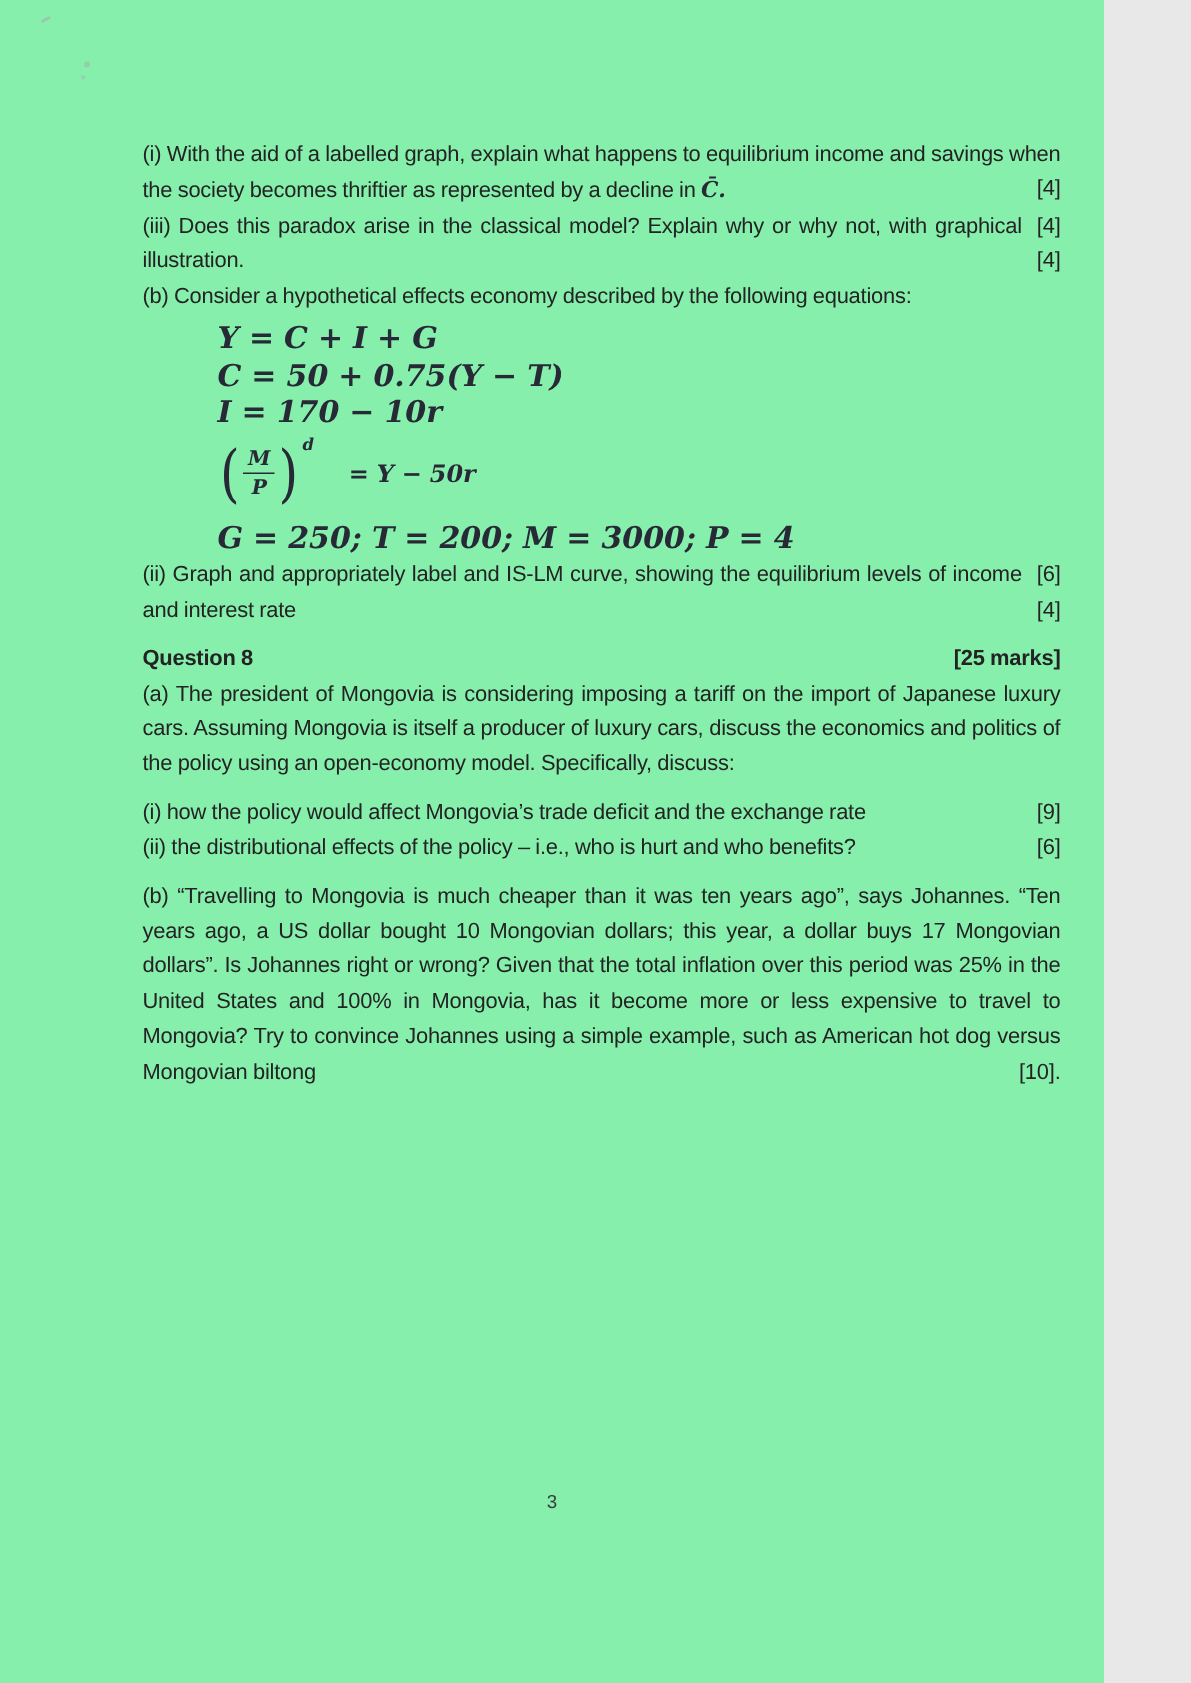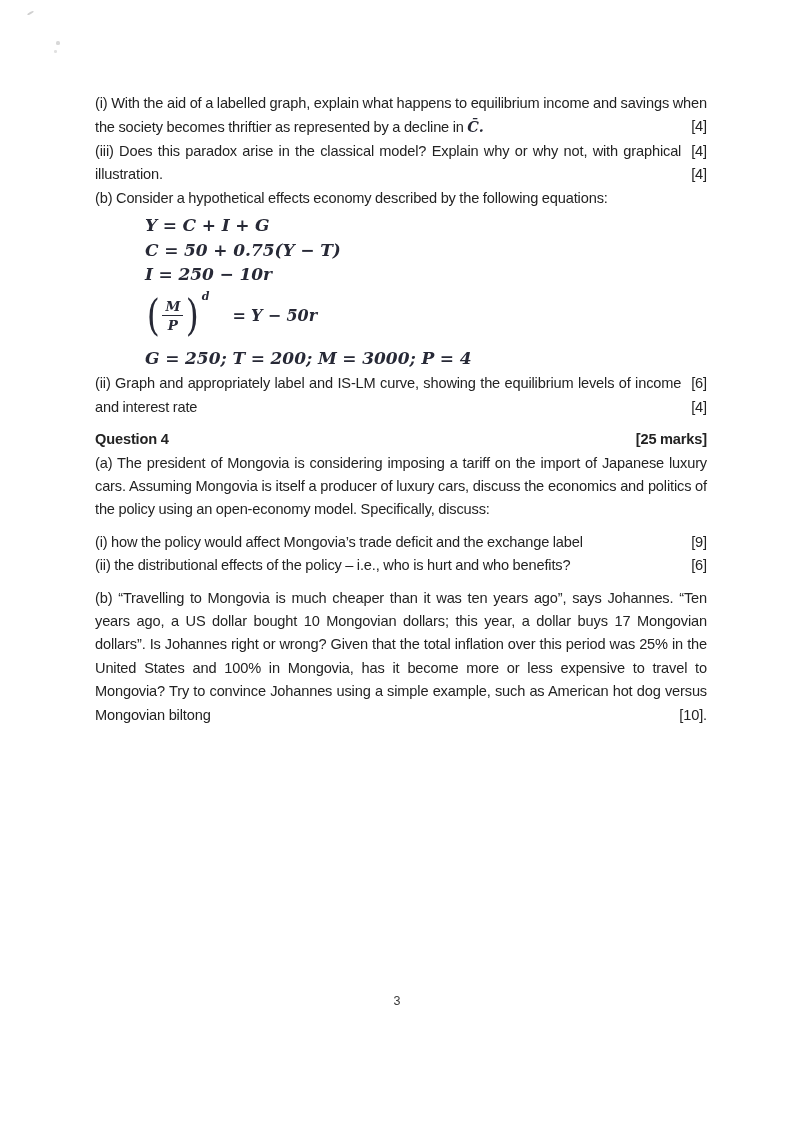--- a/index.html
+++ b/index.html
@@ -1,23 +1,23 @@
 <!DOCTYPE html>
 <html><head>
 <meta charset="utf-8">
 <style>
   * { margin: 0; padding: 0; box-sizing: border-box; }
   html, body { background: #e8e8e8; }
   body { width: 794px; height: 1122px; margin: 0 auto; }
 
   .page {
     position: relative;
-    width: 794px;
+    width: 736px;
     height: 1122px;
-    background: #ffffff;
+    background: #86efac;
     overflow: hidden;
     font-family: "Liberation Sans", sans-serif;
     color: #232323;
   }
 
   
   .speck { position: absolute; background: #a8a8a8; opacity: .55; border-radius: 40%; }
   .speck-1 { left: 27px; top: 12px; width: 7px; height: 2px; transform: rotate(-28deg); }
   .speck-2 { left: 56px; top: 41px; width: 4px; height: 4px; opacity: .45; }
   .speck-3 { left: 54px; top: 50px; width: 3px; height: 3px; opacity: .35; }
@@ -46,21 +46,21 @@
 
   
   .math {
     font-family: "DejaVu Serif", "Liberation Serif", serif;
     font-weight: bold;
     font-style: italic;
     color: #272936;
   }
 
   .equations { margin-left: 50px; padding: 3px 0 2px 0; }
-  .eq-line { font-size: 17px; line-height: 24.6px; letter-spacing: 0; }
+  .eq-line { font-size: 20px; line-height: 24.6px; letter-spacing: 0; }
 
   .eq-frac-row {
     display: flex;
     align-items: center;
     height: 54px;
     margin: 2px 0 3px 0;
     font-size: 16px;
     letter-spacing: 0;
   }
   .paren {
@@ -123,47 +123,47 @@
 
     <p class="para"><span class="marks">[4]</span></p>
 
     <p class="para justify"><span>(iii) Does this paradox arise in the classical model? Explain why or why not, with graphical illustration.</span><span class="marks">[4]</span></p>
 
     <p class="para"><span>(b) Consider a hypothetical effects economy described by the following equations:</span></p>
 
     <div class="equations">
       <p class="eq-line math">Y = C + I + G</p>
       <p class="eq-line math">C = 50 + 0.75(Y − T)</p>
-      <p class="eq-line math">I = 250 − 10r</p>
+      <p class="eq-line math">I = 170 − 10r</p>
       <div class="eq-frac-row">
         <span class="paren">(</span>
           <span class="frac math">
             <span class="num">M</span>
             <span class="den">P</span>
           </span>
           <span class="paren">)</span>
           <span class="sup-d math">d</span>
           <span class="eq-rhs math">= Y − 50r</span>
       </div>
       <p class="eq-line math">G = 250; T = 200; M = 3000; P = 4</p>
     </div>
 
     <p class="para justify"><span class="marks">[6]</span></p>
 
     <p class="para justify"><span>(ii) Graph and appropriately label and IS-LM curve, showing the equilibrium levels of income and interest rate</span><span class="marks">[4]</span></p>
 
 
     <div class="q-heading-row">
-      <span>Question 4</span>
+      <span>Question 8</span>
       <span>[25 marks]</span>
     </div>
 
     <p class="para justify"><span>(a) The president of Mongovia is considering imposing a tariff on the import of Japanese luxury cars. Assuming Mongovia is itself a producer of luxury cars, discuss the economics and politics of the policy using an open-economy model. Specifically, discuss:</span></p>
 
-    <p class="para gap-before"><span>(i) how the policy would affect Mongovia’s trade deficit and the exchange label</span><span class="marks">[9]</span></p>
+    <p class="para gap-before"><span>(i) how the policy would affect Mongovia’s trade deficit and the exchange rate</span><span class="marks">[9]</span></p>
 
     <p class="para"><span>(ii) the distributional effects of the policy – i.e., who is hurt and who benefits?</span><span class="marks">[6]</span></p>
 
     <p class="para justify gap-before"><span>(b) “Travelling to Mongovia is much cheaper than it was ten years ago”, says Johannes. “Ten years ago, a US dollar bought 10 Mongovian dollars; this year, a dollar buys 17 Mongovian dollars”. Is Johannes right or wrong? Given that the total inflation over this period was 25% in the United States and 100% in Mongovia, has it become more or less expensive to travel to Mongovia? Try to convince Johannes using a simple example, such as American hot dog versus Mongovian biltong</span><span class="marks">[10].</span></p>
 
   </div>
 
   <div class="page-number">3</div>
 
 </div>

